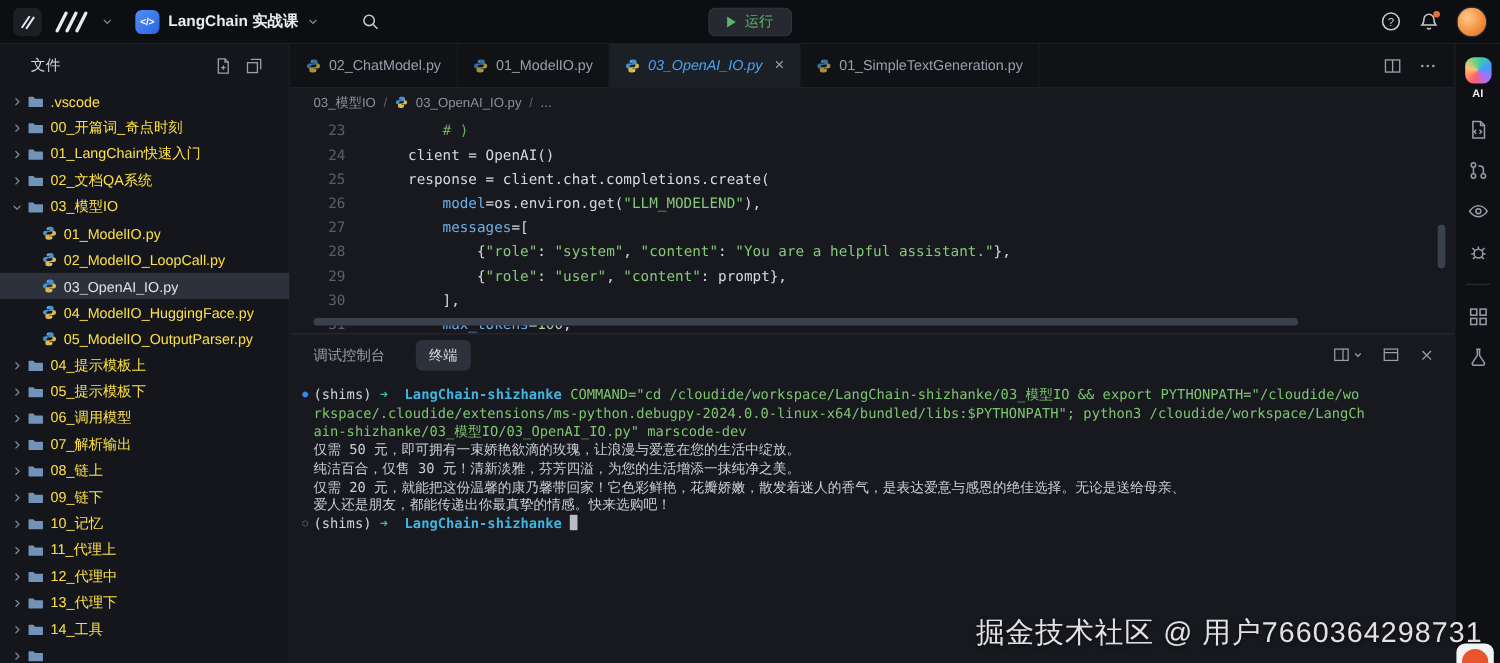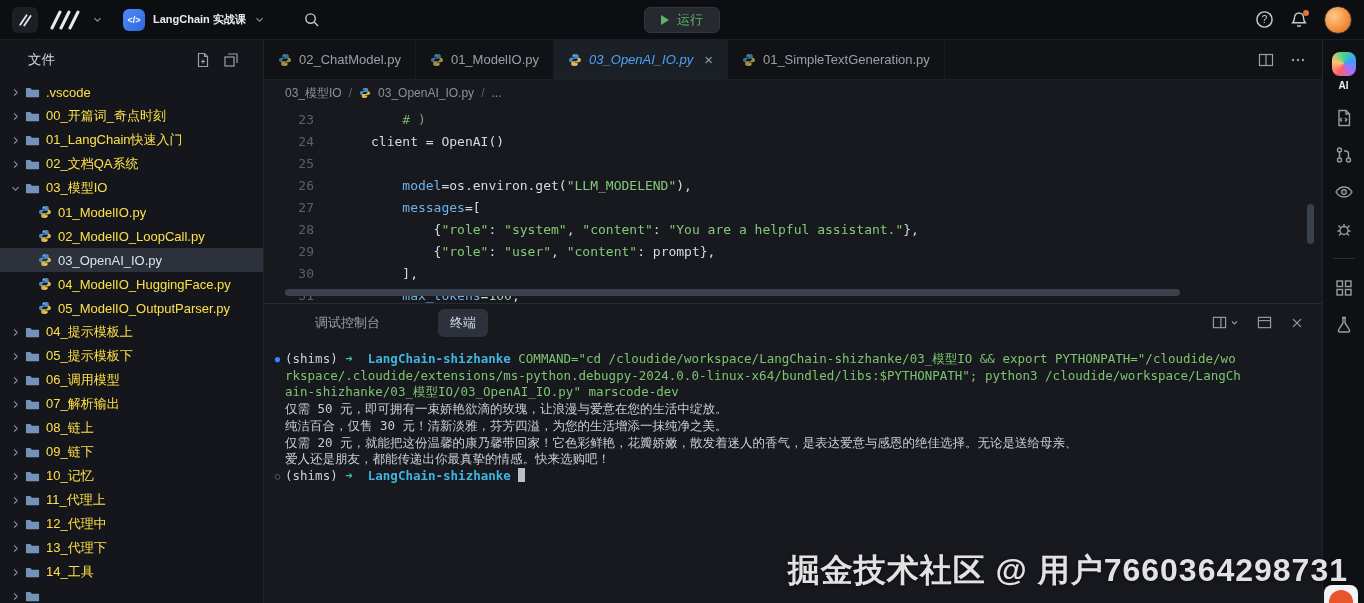--- a/index.html
+++ b/index.html
@@ -8,21 +8,21 @@
   .app { position:relative; width:1364px; height:603px; display:flex; flex-direction:column; background:#0b0c0f; }
 
   
   .topbar { height:40px; flex:none; display:flex; align-items:center; background:#0d0e11; padding:0 12px; position:relative; z-index:5; border-bottom:1px solid #1b1e24; }
   .tb-left { display:flex; align-items:center; gap:10px; }
   .logo-box { width:26px; height:26px; border-radius:6px; background:#1d1f25; display:flex; align-items:center; justify-content:center; }
   .logo-mark { display:flex; align-items:center; }
   .chev { color:#8c929c; display:inline-flex; align-items:center; }
   .project { display:flex; align-items:center; gap:8px; margin-left:10px; cursor:pointer; }
   .proj-icon { width:22px; height:22px; border-radius:6px; background:linear-gradient(135deg,#4f8df7,#2e66dd); color:#fff; font-size:9px; font-weight:bold; display:flex; align-items:center; justify-content:center; letter-spacing:0; }
-  .proj-name { color:#e8ebf0; font-weight:600; font-size:11px; }
+  .proj-name { color:#e8ebf0; font-weight:600; font-size:14px; }
   .tb-search { margin-left:28px; color:#c3c8d0; display:inline-flex; cursor:pointer; }
   .run-btn { position:absolute; left:50%; transform:translateX(-50%); top:7px; height:26px; display:flex; align-items:center; gap:8px; background:#26292f; border:1px solid #31353c; border-radius:6px; padding:0 16px; color:#5cb469; font-size:13px; cursor:pointer; font-family:Liberation Mono, monospace; }
   .play-tri { width:0; height:0; border-left:8px solid #5cb469; border-top:5px solid transparent; border-bottom:5px solid transparent; }
   .tb-right { margin-left:auto; display:flex; align-items:center; gap:16px; }
   .help-ic, .bell-ic { color:#c6cbd3; display:inline-flex; position:relative; cursor:pointer; }
   .bell-dot { position:absolute; top:-1px; right:-1px; width:6px; height:6px; border-radius:50%; background:#e8703a; }
   .avatar { width:28px; height:28px; border-radius:50%; background:radial-gradient(circle at 35% 35%, #ffc98a, #f08c3a 60%, #d2671f); border:1px solid #2a2d33; cursor:pointer; }
 
   
   .body { flex:1; display:flex; min-height:0; }
@@ -68,21 +68,21 @@
   .tk-comment { color:#74a765; }
   .tk-string { color:#85c878; }
   .tk-param { color:#6fb1e8; }
   .tk-number { color:#b5cea8; }
   .h-scroll { position:absolute; left:21px; bottom:7px; width:895px; height:7px; border-radius:4px; background:#3b414c; cursor:pointer; }
   .v-scroll { position:absolute; right:8px; top:98px; width:7px; height:40px; border-radius:4px; background:#3b414c; cursor:pointer; }
 
   
   .panel { height:300px; flex:none; border-top:1px solid #262a32; background:#17191f; display:flex; flex-direction:column; }
   .panel-header { height:37px; flex:none; display:flex; align-items:center; padding:0 18px 0 21px; }
-  .panel-tab { color:#99a0ab; font-size:13px; margin-right:28px; cursor:pointer;margin-left:30px; }
+  .panel-tab { color:#99a0ab; font-size:13px; margin-right:28px; cursor:pointer; }
   .panel-tab.active { background:#2c313b; color:#d8dce4; padding:5px 12px; border-radius:6px; margin-right:0; }
   .panel-actions { margin-left:auto; display:flex; align-items:center; gap:18px; color:#9aa0aa; }
   .pa-icon { display:inline-flex; align-items:center; gap:3px; cursor:pointer; }
 
   .terminal { flex:1; min-height:0; overflow:hidden; padding:10px 10px 0 6px; font-family:"DejaVu Sans Mono", monospace; font-size:12.5px; cursor:text; }
   .t-line { display:flex; line-height:16.7px; white-space:pre; }
   .t-gutter { width:15px; flex:none; text-align:center; font-size:9px; }
   .marker-filled { color:#3b82f6; }
   .marker-ring { color:#6b7280; }
   .t-fg { color:#ced3da; }
@@ -93,21 +93,21 @@
   .t-cursor { display:inline-block; width:7px; height:14px; background:#b9bec6; vertical-align:-2px; }
 
   
   .rightbar { width:42px; flex:none; background:#0f1014; border-left:1px solid #20242c; display:flex; flex-direction:column; align-items:center; padding-top:12px; }
   .rb-item { display:flex; flex-direction:column; align-items:center; margin-bottom:17px; color:#969ca6; cursor:pointer; }
   .ai-blob { width:24px; height:24px; border-radius:8px; background:conic-gradient(from 210deg, #ff5f6d, #ffc371, #47d78a, #3aa0ff, #b06ef5, #ff5f6d); }
   .ai-label { font-size:10px; font-weight:bold; color:#eceef2; margin-top:4px; }
   .rb-div { width:22px; height:1px; background:#2a2e36; margin:2px 0 19px 0; }
 
   
-  .watermark { position:absolute; right:16px; bottom:10px; z-index:50; font-size:32px; font-weight:bold; color:rgba(255,255,255,.88); text-shadow:0 1px 4px rgba(0,0,0,.5); letter-spacing:1px; pointer-events:none; }
+  .watermark { position:absolute; right:16px; bottom:10px; z-index:50; font-size:26px; font-weight:normal; color:rgba(255,255,255,.88); text-shadow:0 1px 4px rgba(0,0,0,.5); letter-spacing:1px; pointer-events:none; }
   .watermark-logo { position:absolute; right:6px; bottom:-16px; width:34px; height:34px; border-radius:8px; background:#f2f3f5; z-index:51; overflow:hidden; pointer-events:none; }
   .watermark-logo::after { content:""; position:absolute; left:5px; top:5px; width:24px; height:24px; border-radius:50%; background:#e8552d; }
 </style>
 </head>
 <body>
 
 <div class="app">
 
   <header class="topbar">
     <div class="tb-left">
@@ -543,21 +543,21 @@
         </span>
         <span>03_OpenAI_IO.py</span>
         <span class="crumb-sep">/</span>
         <span>...</span>
       </div>
 
       <div class="editor">
         <div id="code-lines">
             <div class="code-line"><span class="ln">23</span><span class="lc"><span class="tk-comment">    # )</span></span></div>
             <div class="code-line"><span class="ln">24</span><span class="lc"><span class="tk-plain">client = OpenAI()</span></span></div>
-            <div class="code-line"><span class="ln">25</span></div>
+            <div class="code-line"><span class="ln">25</span><span class="lc"><span class="tk-plain">response = client.chat.completions.create(</span></span></div>
             <div class="code-line"><span class="ln">26</span><span class="lc"><span class="tk-plain">    </span><span class="tk-param">model</span><span class="tk-plain">=os.environ.get(</span><span class="tk-string">"LLM_MODELEND"</span><span class="tk-plain">),</span></span></div>
             <div class="code-line"><span class="ln">27</span><span class="lc"><span class="tk-plain">    </span><span class="tk-param">messages</span><span class="tk-plain">=[</span></span></div>
             <div class="code-line"><span class="ln">28</span><span class="lc"><span class="tk-plain">        {</span><span class="tk-string">"role"</span><span class="tk-plain">: </span><span class="tk-string">"system"</span><span class="tk-plain">, </span><span class="tk-string">"content"</span><span class="tk-plain">: </span><span class="tk-string">"You are a helpful assistant."</span><span class="tk-plain">},</span></span></div>
             <div class="code-line"><span class="ln">29</span><span class="lc"><span class="tk-plain">        {</span><span class="tk-string">"role"</span><span class="tk-plain">: </span><span class="tk-string">"user"</span><span class="tk-plain">, </span><span class="tk-string">"content"</span><span class="tk-plain">: prompt},</span></span></div>
             <div class="code-line"><span class="ln">30</span><span class="lc"><span class="tk-plain">    ],</span></span></div>
             <div class="code-line"><span class="ln">31</span><span class="lc"><span class="tk-plain">    </span><span class="tk-param">max_tokens</span><span class="tk-plain">=</span><span class="tk-number">100</span><span class="tk-plain">,</span></span></div>
           </div>
         <div class="h-scroll"></div>
         <div class="v-scroll"></div>
       </div>

